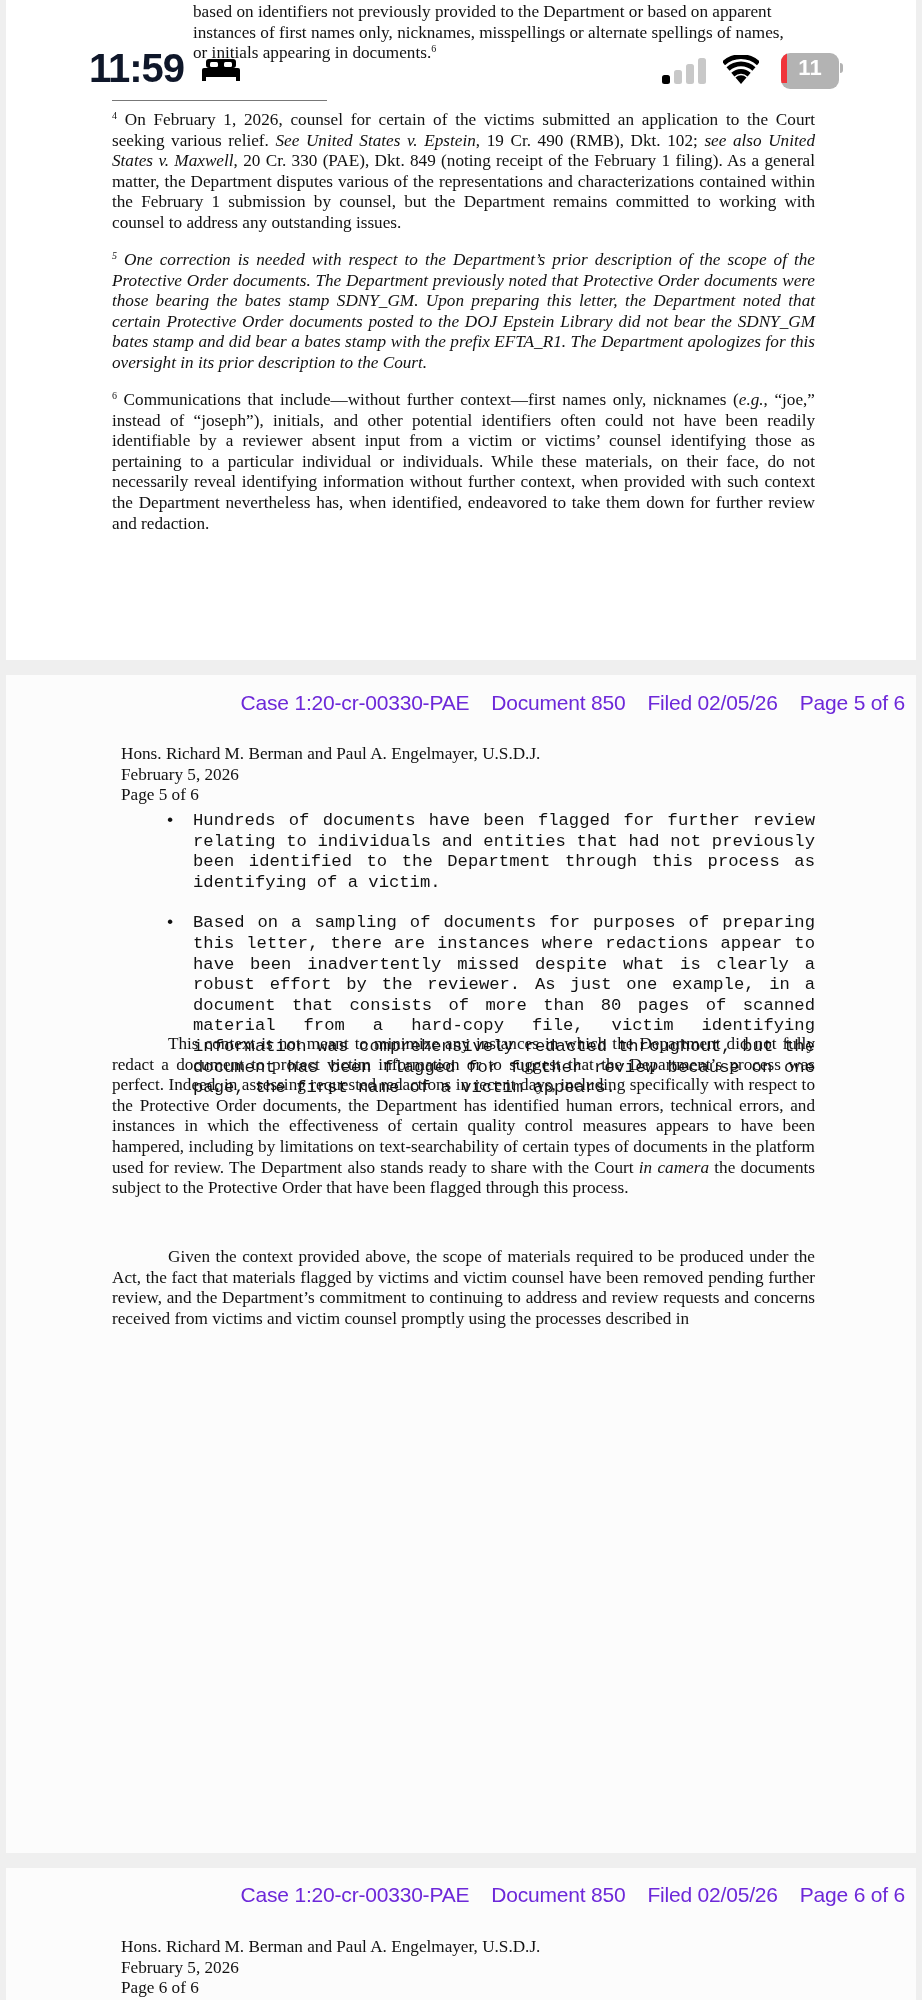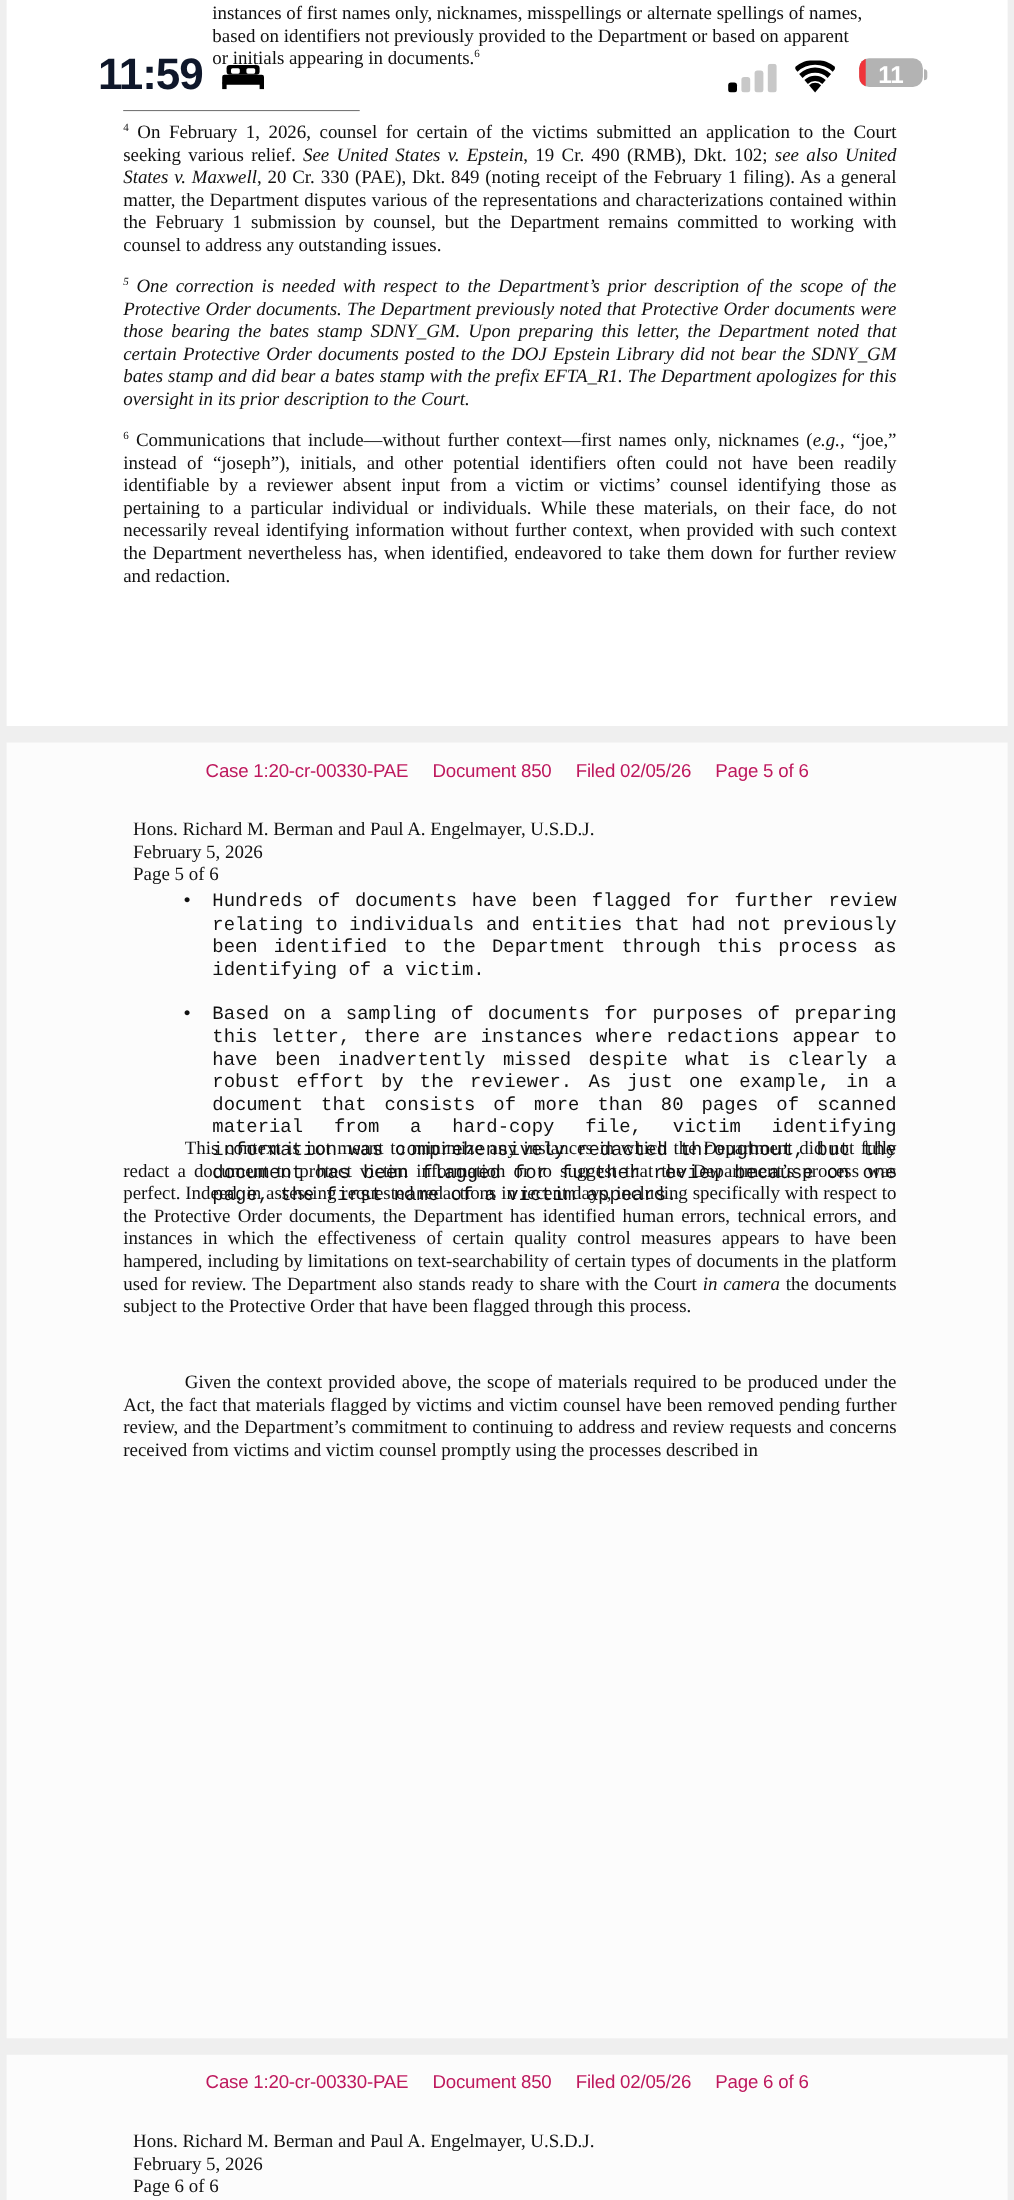--- a/index.html
+++ b/index.html
@@ -23,22 +23,22 @@
   .clip-line p { margin: 0; }
 
   .fn-rule { position: absolute; left: 106px; top: 140px; width: 215px; height: 0; border-top: 1.5px solid #777; }
   .fn { position: absolute; left: 106px; width: 703px; margin: 0; }
   .fn sup { font-size: 10px; vertical-align: 6px; line-height: 0; }
   .fn4 { top: 150px; }
   .fn5 { top: 290px; font-style: italic; }
   .fn6 { top: 430px; }
 
   .ecf {
-    position: absolute; left: 0; width: 910px; text-align: center;
-    font-family: "Liberation Sans", sans-serif; font-size: 17px; color: #be185d;
+    position: absolute; left: 0; width: 910px; text-align: right;
+    font-family: "Liberation Sans", sans-serif; font-size: 21px; color: #6d28d9;
     letter-spacing: -0.2px;
   }
   .ecf span { margin: 0 11px; }
   .ecf-5 { top: 16px; }
   .letterhead { position: absolute; left: 115px; font-size: 17.2px; line-height: 20.5px; margin-top: 16px; }
   .letterhead div { white-space: nowrap; }
   .lh-5 { top: 53px; }
 
   .bullets { position: absolute; left: 115px; width: 694px; top: 136px; margin: 0; padding: 0; list-style: none; }
   .bullets li { position: relative; padding-left: 72px; margin-bottom: 20px; font-family: Liberation Mono, monospace; }
@@ -51,33 +51,33 @@
   .ecf-6 { top: 15px; }
   .lh-6 { top: 53px; }
 
   
   .status-bar { position: absolute; left: 0; top: 44px; width: 922px; height: 48px; pointer-events: none; }
   .clock { position: absolute; left: 89px; top: 0; font-family: "Liberation Sans", sans-serif; font-weight: bold; font-size: 40px; line-height: 48px; color: #0f172a; letter-spacing: -1px; }
   .bed-icon { position: absolute; left: 201px; top: 14px; width: 40px; height: 24px; }
   .signal-icon { position: absolute; left: 661px; top: 14px; width: 48px; height: 26px; }
   .wifi-icon { position: absolute; left: 723px; top: 11px; width: 36px; height: 30px; }
   .battery { position: absolute; left: 781px; top: 9px; width: 62px; height: 30px; }
-  .battery .shell { position: absolute; left: 0; top: 0; width: 58px; height: 26px; border-radius: 9px; background: #b3b3b3; overflow: hidden; }
+  .battery .shell { position: absolute; left: 0; top: 0; width: 58px; height: 36px; border-radius: 9px; background: #b3b3b3; overflow: hidden; }
   .battery .level { position: absolute; left: 0; top: 0; height: 30px; background: #f0343a; }
   .battery .num { position: absolute; left: 0; top: 0; width: 58px; text-align: center; font-family: "Liberation Sans", sans-serif; font-weight: bold; font-size: 22px; line-height: 30px; color: #fff; }
   .battery .nub { position: absolute; left: 59px; top: 10px; width: 3px; height: 10px; border-radius: 0 3px 3px 0; background: #b3b3b3; }
   i { font-style: italic; }
 </style>
 </head>
 <body>
 
 <div class="page p4">
   <div class="clip-line txt">
+    <p style="text-align:left;white-space:nowrap;">based on identifiers not previously provided to the Department or based on apparent</p>
     <p style="text-align:left;white-space:nowrap;">instances of first names only, nicknames, misspellings or alternate spellings of names,</p>
-    <p style="text-align:left;white-space:nowrap;">based on identifiers not previously provided to the Department or based on apparent</p>
     <p style="text-align:left;white-space:nowrap;"><span>or initials appearing in documents.</span><sup style="font-size:10px;vertical-align:6px;line-height:0;">6</sup></p>
   </div>
   <div class="fn-rule"></div>
   <p class="fn fn4 txt"><sup>4</sup> <span>On February 1, 2026, counsel for certain of the victims submitted an application to the Court seeking various relief.  </span><i>See United States v. Epstein</i><span>, 19 Cr. 490 (RMB), Dkt. 102; </span><i>see also United States v. Maxwell</i><span>, 20 Cr. 330 (PAE), Dkt. 849 (noting receipt of the February 1 filing).  As a general matter, the Department disputes various of the representations and characterizations contained within the February 1 submission by counsel, but the Department remains committed to working with counsel to address any outstanding issues.</span></p>
   <p class="fn fn5 txt"><sup>5</sup> <span>One correction is needed with respect to the Department’s prior description of the scope of the Protective Order documents.  The Department previously noted that Protective Order documents were those bearing the bates stamp SDNY_GM.  Upon preparing this letter, the Department noted that certain Protective Order documents posted to the DOJ Epstein Library did not bear the SDNY_GM bates stamp and did bear a bates stamp with the prefix EFTA_R1.  The Department apologizes for this oversight in its prior description to the Court.</span></p>
   <p class="fn fn6 txt"><sup>6</sup> <span>Communications that include—without further context—first names only, nicknames (</span><i>e.g.</i><span>, “joe,” instead of “joseph”), initials, and other potential identifiers often could not have been readily identifiable by a reviewer absent input from a victim or victims’ counsel identifying those as pertaining to a particular individual or individuals.  While these materials, on their face, do not necessarily reveal identifying information without further context, when provided with such context the Department nevertheless has, when identified, endeavored to take them down for further review and redaction.</span></p>
 </div>
 
 <div class="page p5">
   <div class="ecf ecf-5">

